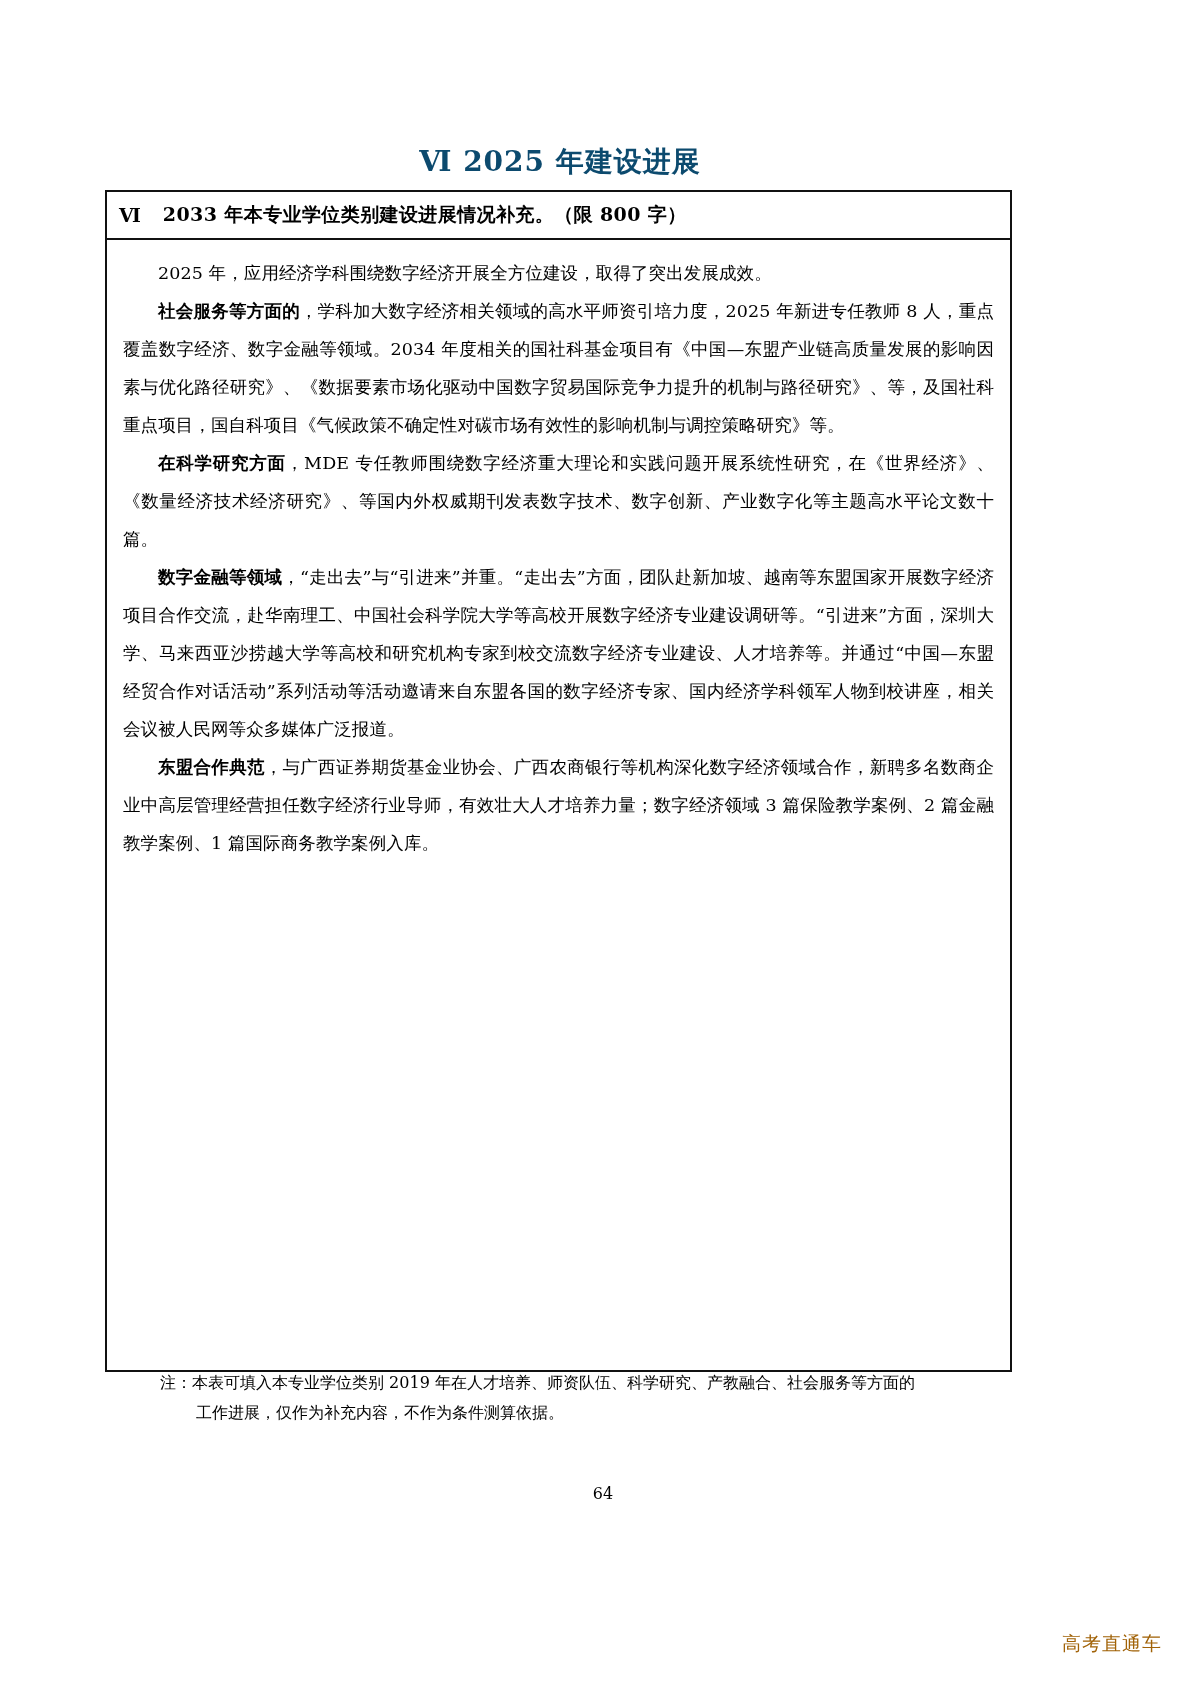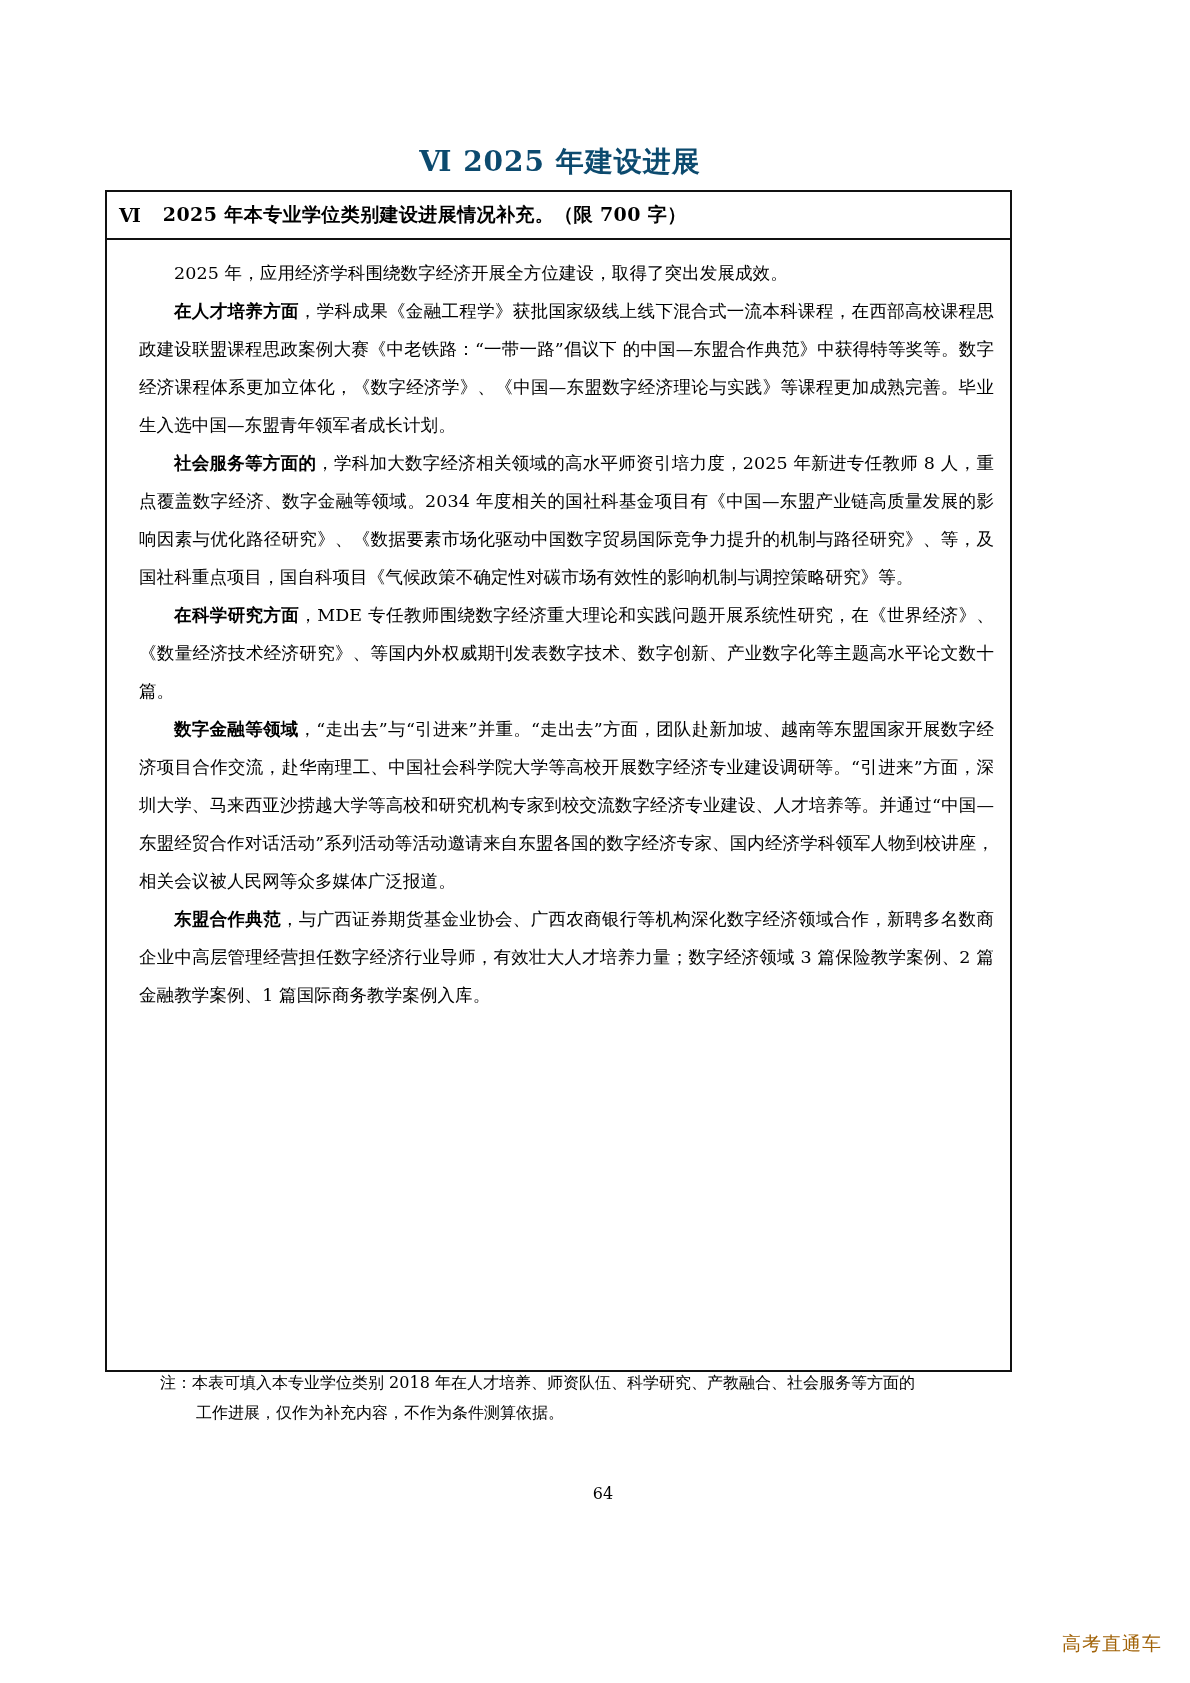--- a/index.html
+++ b/index.html
@@ -74,21 +74,21 @@
     box-sizing: border-box;
   }
 
   
   .para {
     font-size: 17.5px;
     line-height: 38px;
     text-align: justify;
     text-justify: inter-ideograph;
     text-indent: 2em;
-    margin: 0 0 0 16px;
+    margin: 0 0 0 0;
     letter-spacing: 0.1px;
     font-family: "DejaVu Serif", "Liberation Serif", serif;
   }
   .para .lead {
     font-weight: 700;
   }
 
   
   .note {
     position: absolute;
@@ -130,32 +130,29 @@
 <body>
 
 <div class="page">
 
   <div class="doc-title">Ⅵ 2025 年建设进展</div>
 
   <div class="table-wrap">
 
     <div class="table-head">
       <span class="head-num">Ⅵ</span>
-      <span class="head-text">2025 年本专业学位类别建设进展情况补充。（限 700 字）</span>
+      <span class="head-text">2033 年本专业学位类别建设进展情况补充。（限 800 字）</span>
     </div>
 
     <div class="table-body">
 
       <p class="para">
         <span class="lead"></span><span>2025 年，应用经济学科围绕数字经济开展全方位建设，取得了突出发展成效。</span>
       </p>
 
-      <p class="para">
-        <span class="lead">在人才培养方面</span><span>，学科成果《金融工程学》获批国家级线上线下混合式一流本科课程，在西部高校课程思政建设联盟课程思政案例大赛《中老铁路：“一带一路”倡议下 的中国—东盟合作典范》中获得特等奖等。数字经济课程体系更加立体化，《数字经济学》、《中国—东盟数字经济理论与实践》等课程更加成熟完善。毕业生入选中国—东盟青年领军者成长计划。</span>
-      </p>
 
       <p class="para">
         <span class="lead">社会服务等方面的</span><span>，学科加大数字经济相关领域的高水平师资引培力度，2025 年新进专任教师 8 人，重点覆盖数字经济、数字金融等领域。2034 年度相关的国社科基金项目有《中国—东盟产业链高质量发展的影响因素与优化路径研究》、《数据要素市场化驱动中国数字贸易国际竞争力提升的机制与路径研究》、等，及国社科重点项目，国自科项目《气候政策不确定性对碳市场有效性的影响机制与调控策略研究》等。</span>
       </p>
 
       <p class="para">
         <span class="lead">在科学研究方面</span><span>，MDE 专任教师围绕数字经济重大理论和实践问题开展系统性研究，在《世界经济》、《数量经济技术经济研究》、等国内外权威期刊发表数字技术、数字创新、产业数字化等主题高水平论文数十篇。</span>
       </p>
 
       <p class="para">
@@ -163,21 +160,21 @@
       </p>
 
       <p class="para">
         <span class="lead">东盟合作典范</span><span>，与广西证券期货基金业协会、广西农商银行等机构深化数字经济领域合作，新聘多名数商企业中高层管理经营担任数字经济行业导师，有效壮大人才培养力量；数字经济领域 3 篇保险教学案例、2 篇金融教学案例、1 篇国际商务教学案例入库。</span>
       </p>
 
     </div>
   </div>
 
   <div class="note">
-    <div>注：本表可填入本专业学位类别 2018 年在人才培养、师资队伍、科学研究、产教融合、社会服务等方面的</div>
+    <div>注：本表可填入本专业学位类别 2019 年在人才培养、师资队伍、科学研究、产教融合、社会服务等方面的</div>
     <div class="note-l2">工作进展，仅作为补充内容，不作为条件测算依据。</div>
   </div>
 
   <div class="page-number">64</div>
 
   <div class="watermark">高考直通车</div>
 
 </div>
 
 </body></html>

